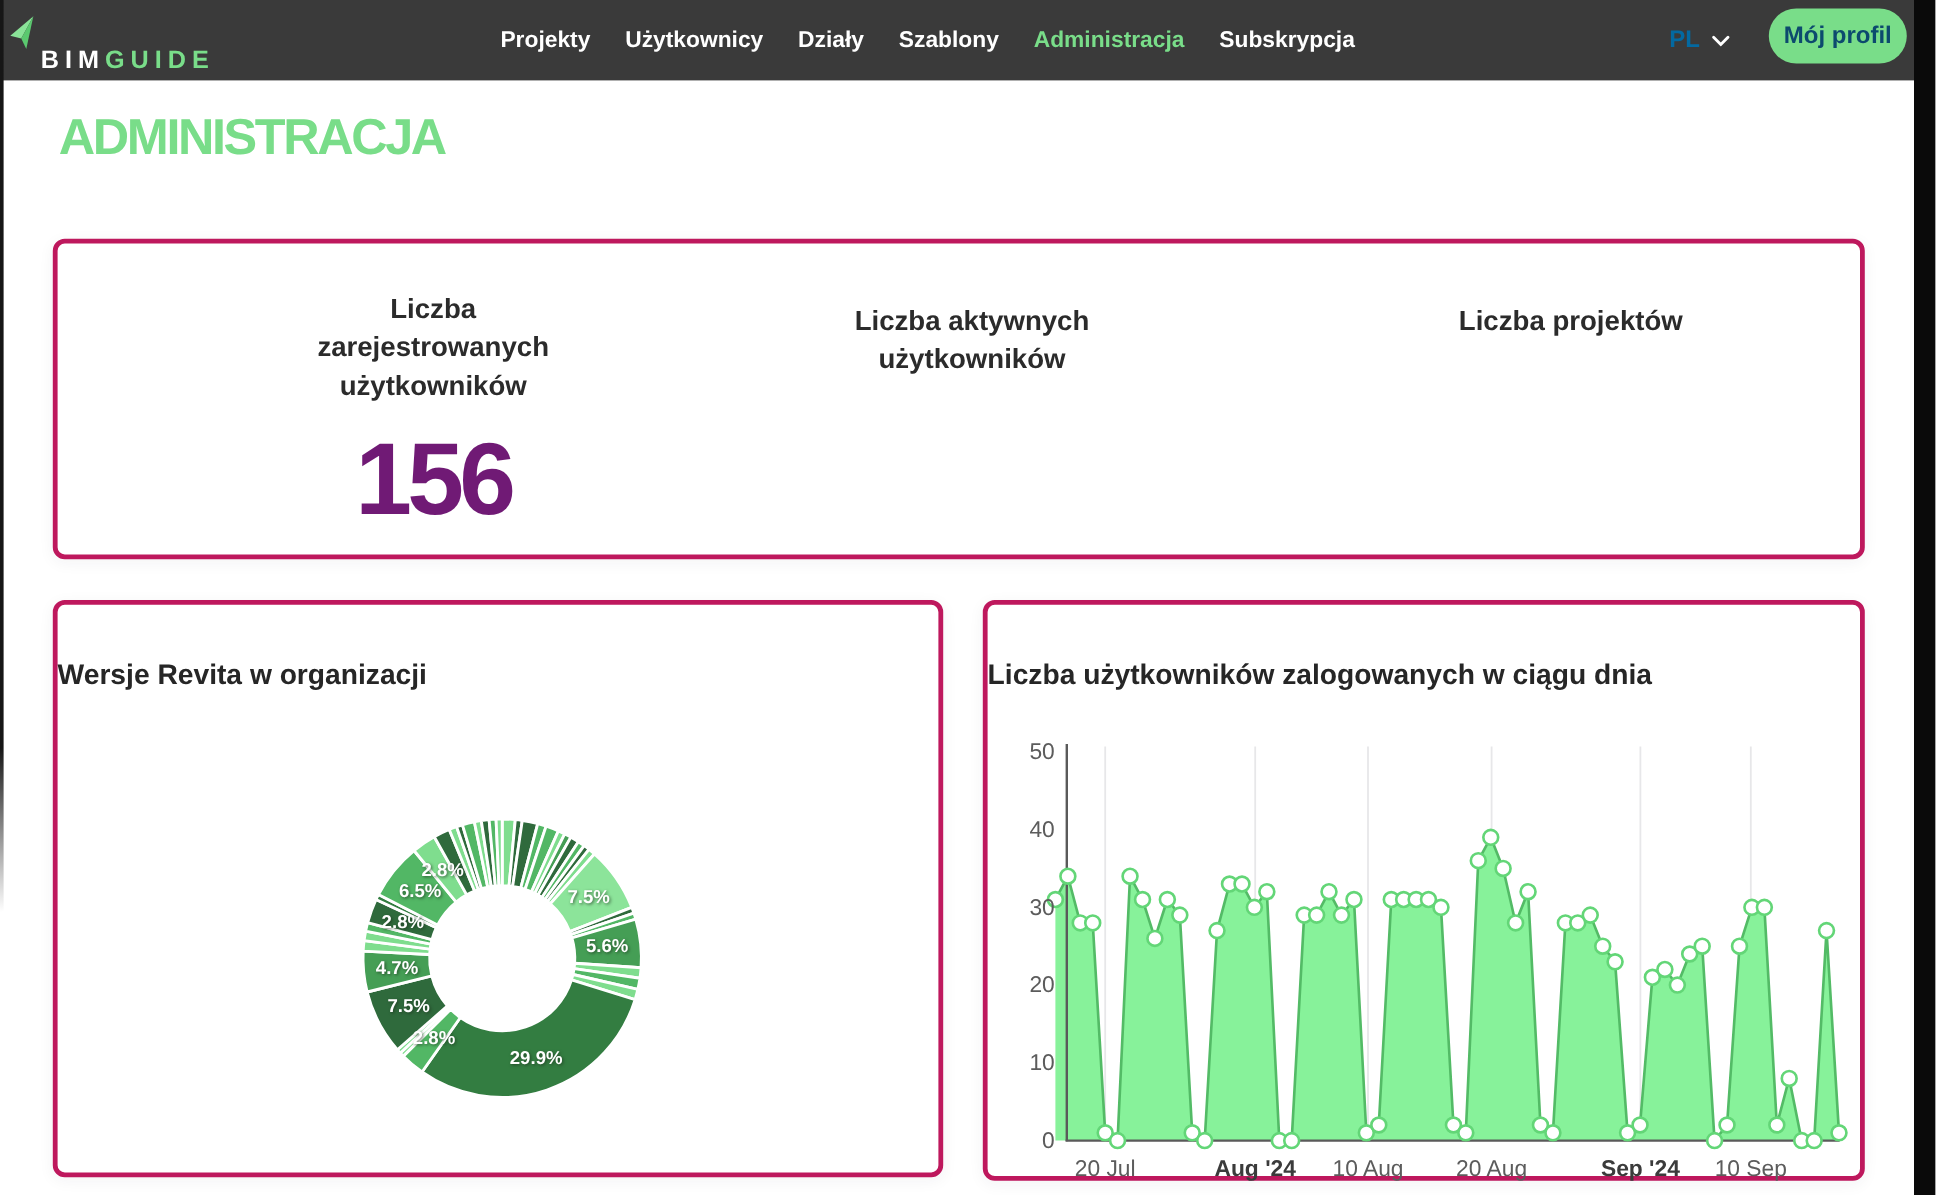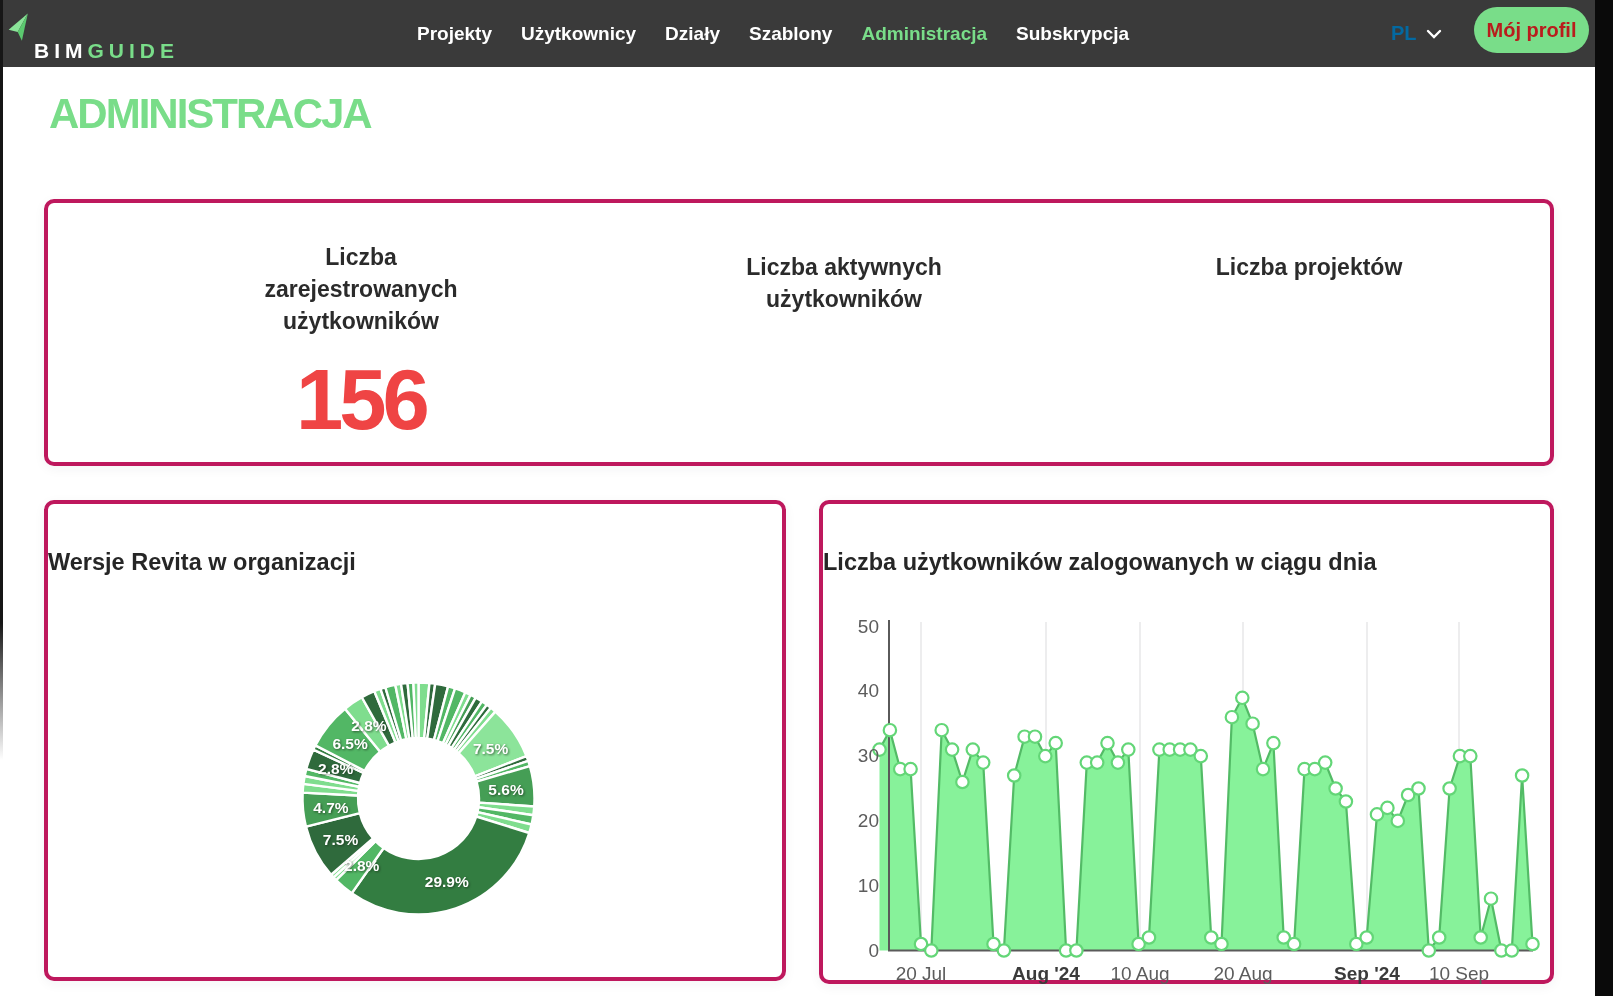--- a/index.html
+++ b/index.html
@@ -4,29 +4,29 @@
 *{margin:0;padding:0;box-sizing:border-box}
 body{width:1613px;height:996px;background:#fff;font-family:"Liberation Sans",sans-serif;overflow:hidden;position:relative}
 .hdr{position:absolute;left:0;top:0;width:1595px;height:67px;background:#3a3a3a}
 .rstrip{position:absolute;right:0;top:0;width:18px;height:996px;background:#0a0a0a}
 .lstrip{position:absolute;left:0;top:0;width:3px;height:760px;background:linear-gradient(#161616 0%,#161616 82%,rgba(22,22,22,0) 100%)}
 .logo{position:absolute;left:34px;top:17px;height:81px;line-height:67px;font-size:21px;font-weight:bold;letter-spacing:5px;color:#fff}
 .logo .g{color:#79dd89}
 .nav{position:absolute;left:417px;top:0;height:67px;display:flex;align-items:center;gap:29px;font-size:19px;font-weight:bold;color:#fff}
 .nav .act{color:#79dd89}
 .pl{position:absolute;left:1391px;top:0;height:67px;line-height:67px;font-size:20px;font-weight:bold;color:#0369a1}
-.btn{position:absolute;left:1474px;top:7px;width:115px;height:46px;border-radius:23px;background:#79dd89;color:#b91c1c;font-size:20px;font-weight:bold;text-align:center;line-height:46px}
+.btn{position:absolute;left:1474px;top:7px;width:115px;height:46px;border-radius:23px;background:#79dd89;color:#0c4a6e;font-size:20px;font-weight:bold;text-align:center;line-height:46px}
 h1{position:absolute;left:49px;top:90px;font-size:42px;color:#79dd89;letter-spacing:-2px}
 .card{position:absolute;background:#fff;border:4px solid #be185d;border-radius:10px;box-shadow:0 3px 12px rgba(40,45,60,.05)}
 .c1{left:44px;top:199px;width:1510px;height:267px}
 .c2{left:44px;top:500px;width:742px;height:481px}
 .c3{left:819px;top:500px;width:735px;height:484px}
 .col{position:absolute;width:420px;text-align:center}
 .lab{font-size:23px;font-weight:bold;color:#2b2b2b;line-height:32px}
-.num{position:absolute;width:420px;text-align:center;top:154px;font-size:85px;line-height:85px;font-weight:bold;color:#ef4444;letter-spacing:-4px}
+.num{position:absolute;width:420px;text-align:center;top:154px;font-size:85px;line-height:85px;font-weight:bold;color:#701a75;letter-spacing:-4px}
 .ctitle{position:absolute;width:100%;text-align:left;top:45px;font-size:23.5px;font-weight:bold;color:#262626}
 </style></head>
 <body>
 <div class="hdr"></div>
 <div class="rstrip"></div>
 <div class="lstrip"></div>
 <svg width="26" height="34" viewBox="0 0 26 34" style="position:absolute;left:6px;top:9px">
 <path d="M21.8 4.5 L2.6 20.8 L11.7 23.0 Z" fill="#8ae398"></path>
 <path d="M21.8 4.5 L11.7 23.0 L15.9 31.8 Z" fill="#5bc96f"></path>
 </svg>
@@ -43,21 +43,21 @@
 <svg width="16" height="10" viewBox="0 0 16 10" style="position:absolute;left:1426px;top:29px">
     <path d="M2 2 L8 8 L14 2" fill="none" stroke="#fff" stroke-width="2.4" stroke-linecap="round"></path>
   </svg>
 <div class="btn">Mój profil</div>
 <h1>ADMINISTRACJA</h1>
 <div class="card c1">
   <div class="col" style="left:103px;top:38px">
       <div class="lab">Liczba<br>zarejestrowanych<br>użytkowników</div>
     </div>
   <div class="num" style="left:103px">156</div>
-  <div class="col" style="left:586px;top:48px">
+  <div class="col" style="left:552px;top:48px">
       <div class="lab">Liczba aktywnych<br>użytkowników</div>
     </div>
   <div class="col" style="left:1051px;top:48px">
       <div class="lab">Liczba projektów</div>
     </div>
 </div>
 <div class="card c2">
   <div class="ctitle">Wersje Revita w organizacji</div>
   <svg width="281" height="281" viewBox="0 0 281 281" style="position:absolute;left:230px;top:154px" font-family="Liberation Sans, sans-serif">
       <path d="M140.50 24.50 A116.0 116.0 0 0 1 151.44 25.02 L146.21 80.27 A60.5 60.5 0 0 0 140.50 80.00 Z" fill="#7fdd8e" stroke="#ffffff" stroke-width="2.4" stroke-linejoin="round"></path>

